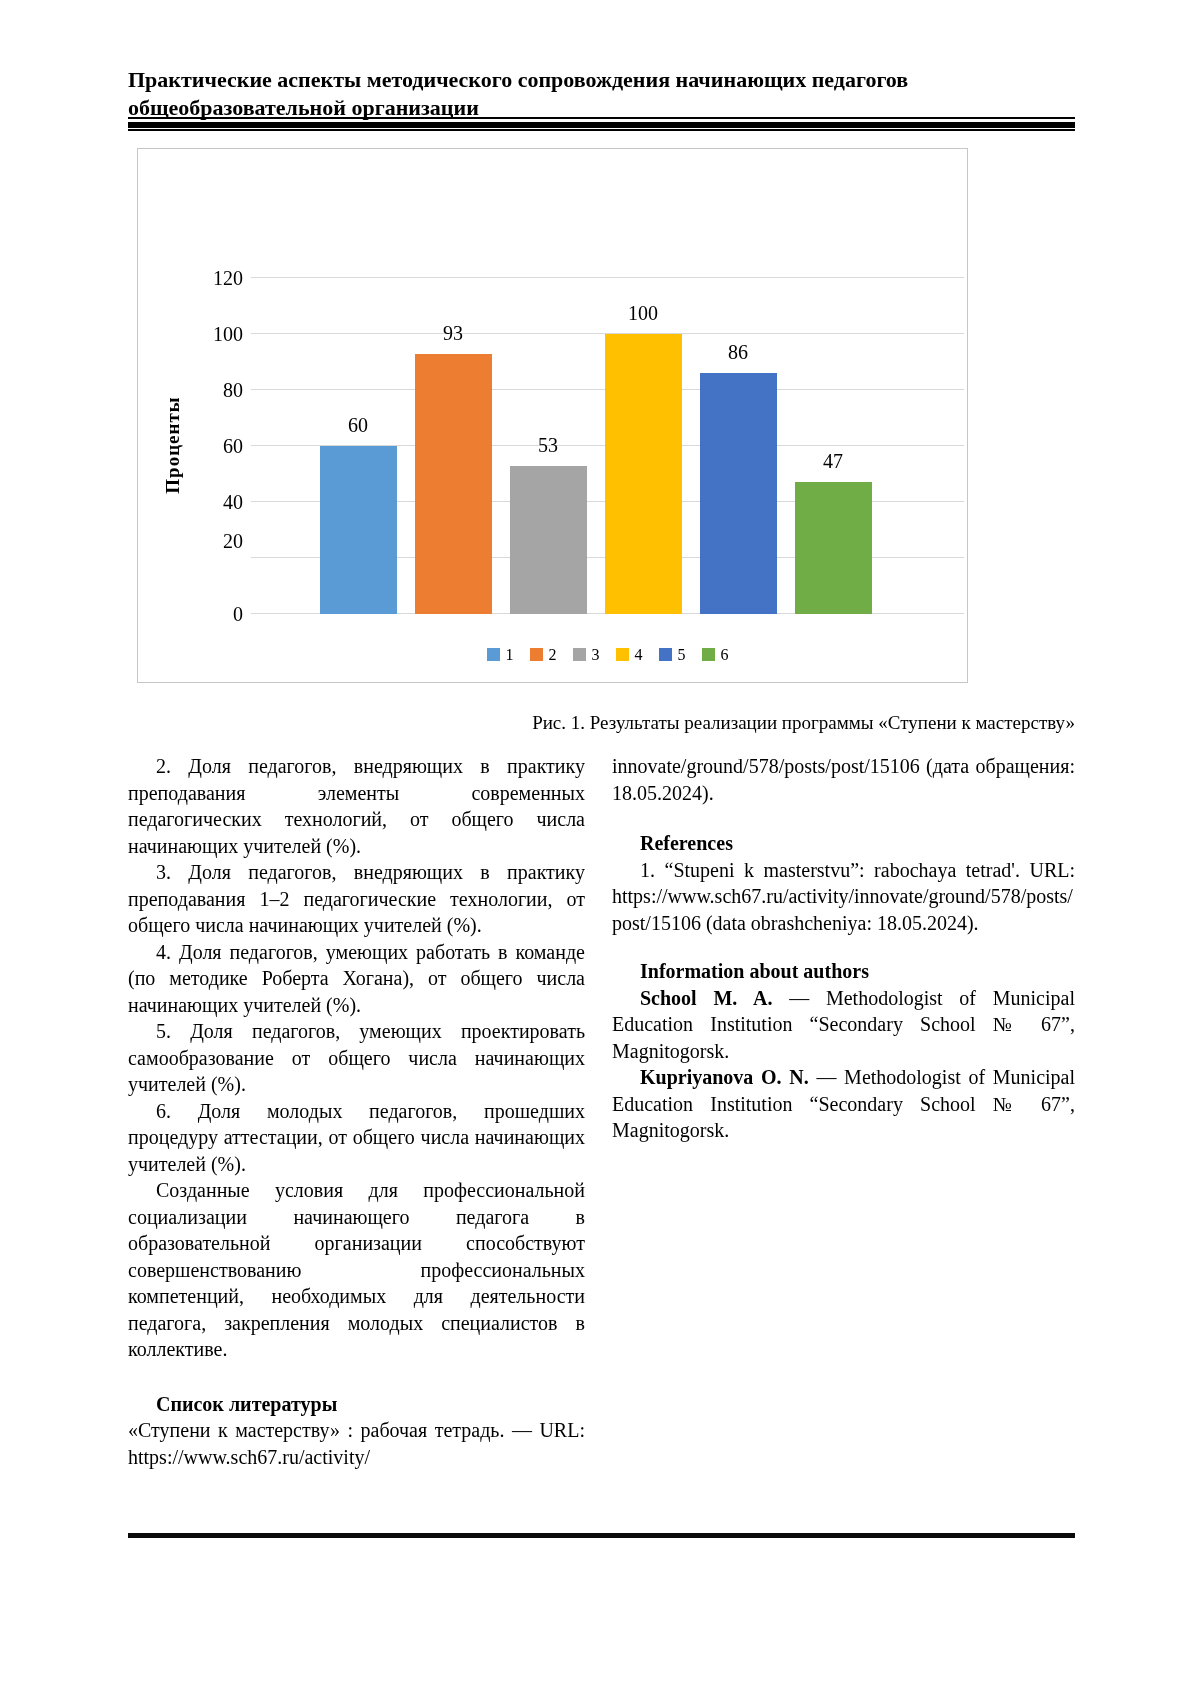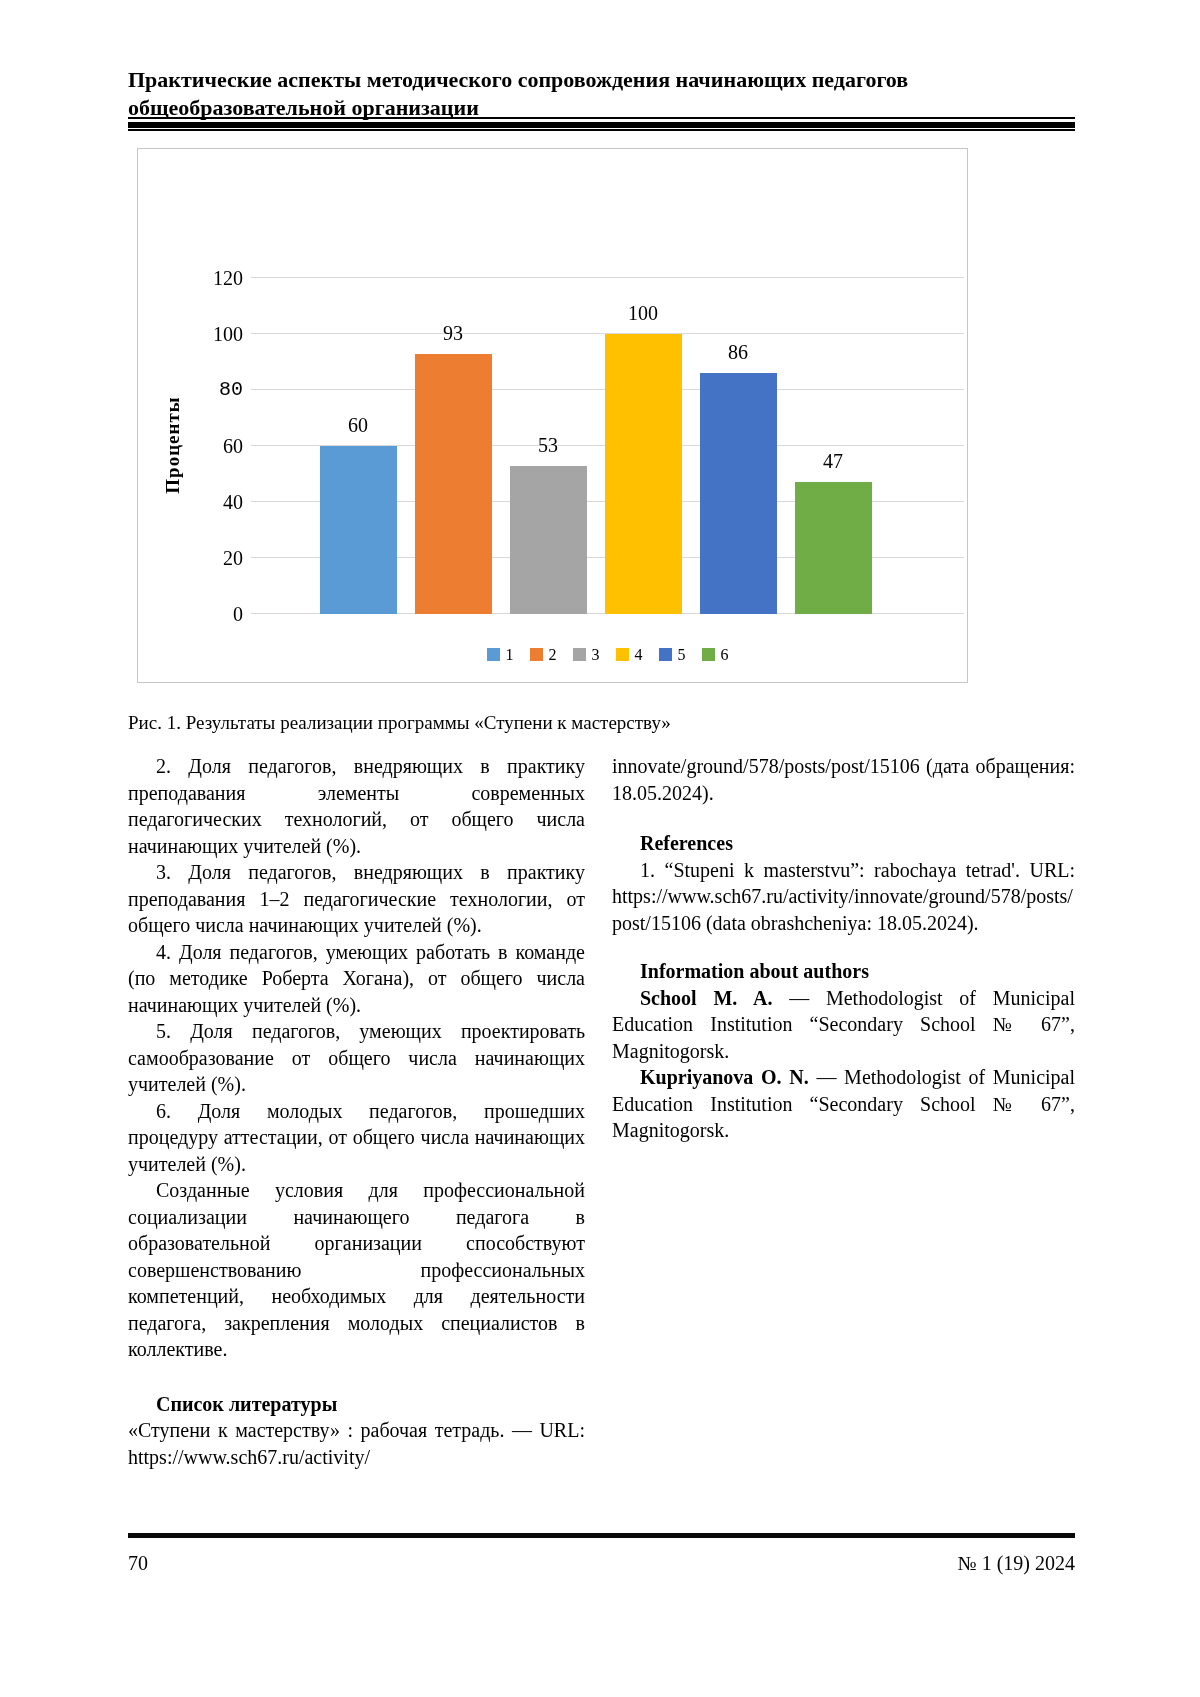--- a/index.html
+++ b/index.html
@@ -27,21 +27,21 @@
   .ytick { position:absolute; left:-52px; width:44px; text-align:right; font-size:20px;
     line-height:26px; color:#000; }
   .bar { position:absolute; bottom:0; width:77px; }
   .bar-label { position:absolute; width:60px; text-align:center; font-size:20px; color:#000; }
   .ylabel { position:absolute; left:-25px; top:285px; width:120px; text-align:center;
     font-size:19px; font-weight:bold; transform:rotate(-90deg); letter-spacing:1px; }
   .legend { position:absolute; left:113px; top:497px; width:713px; text-align:center; font-size:16px; }
   .legend-item { display:inline-block; margin:0 8px; white-space:nowrap; }
   .swatch { display:inline-block; width:13px; height:13px; margin-right:6px; position:relative; top:1px; }
 
-  .fig-caption { position:absolute; left:128px; top:712px; width:947px; text-align:left;
+  .fig-caption { position:absolute; left:128px; top:712px; width:947px; text-align:right;
     font-size:19px; }
 
   
   .col { position:absolute; top:753px; font-size:20px; line-height:26.5px; text-align:justify; }
   .col-left  { left:128px; width:457px; }
   .col-right { left:612px; width:463px; }
   .col p { text-indent:28px; overflow-wrap:break-word; }
   .col p.no-indent { text-indent:0; }
   .col h3 { font-size:20px; line-height:26.5px; font-weight:bold; text-indent:28px; text-align:left; }
   .mt-refs-ru { margin-top:28px; }
@@ -69,27 +69,27 @@
     <div class="g2"></div>
     <div class="thin-bot"></div>
   </div>
 
   <div class="chart-box">
     <div class="ylabel">Проценты</div>
     <div class="plot" id="plot">
         <div class="gridline" style="bottom: 0px;"></div>
         <div class="ytick" style="bottom: -13px;">0</div>
         <div class="gridline" style="bottom: 56px;"></div>
-        <div class="ytick" style="bottom: 43px;">20</div>
+        <div class="ytick" style="bottom: 60px;">20</div>
         <div class="gridline" style="bottom: 112px;"></div>
         <div class="ytick" style="bottom: 99px;">40</div>
         <div class="gridline" style="bottom: 168px;"></div>
         <div class="ytick" style="bottom: 155px;">60</div>
         <div class="gridline" style="bottom: 224px;"></div>
-        <div class="ytick" style="bottom: 211px; font-family: Liberation Mono, monospace;">80</div>
+        <div class="ytick" style="bottom: 211px;">80</div>
         <div class="gridline" style="bottom: 280px;"></div>
         <div class="ytick" style="bottom: 267px;">100</div>
         <div class="gridline" style="bottom: 336px;"></div>
         <div class="ytick" style="bottom: 323px;">120</div>
         <div class="bar" style="left: 68.5px; height: 168px; background: rgb(91, 155, 213);"></div>
         <div class="bar-label" style="left: 77px; bottom: 177px;">60</div>
         <div class="bar" style="left: 163.5px; height: 260.4px; background: rgb(237, 125, 49);"></div>
         <div class="bar-label" style="left: 172px; bottom: 269.4px;">93</div>
         <div class="bar" style="left: 258.5px; height: 148.4px; background: rgb(165, 165, 165);"></div>
         <div class="bar-label" style="left: 267px; bottom: 157.4px;">53</div>
@@ -121,18 +121,14 @@
     <h3 class="mt-refs-en">References</h3>
     <p>1. “Stupeni k masterstvu”: rabochaya tetrad'. URL: https://www.sch67.ru/activity/innovate/ground/578/posts/post/15106 (data obrashcheniya: 18.05.2024).</p>
 
 
     <h3 class="mt-authors-en">Information about authors</h3>
     <p><b class="author">School M. A.</b><span> — Methodologist of Municipal Education Institution “Secondary School № 67”, Magnitogorsk.</span></p>
     <p><b class="author">Kupriyanova O. N.</b><span> — Methodologist of Municipal Education Institution “Secondary School № 67”, Magnitogorsk.</span></p>
   </div>
 
   <div class="foot-line"></div>
-  <div class="footer">
-    <span class="pageno">70</span>
-    <span class="issue">№ 1 (19) 2024</span>
-  </div>
 
 </div>
 
 </body></html>

